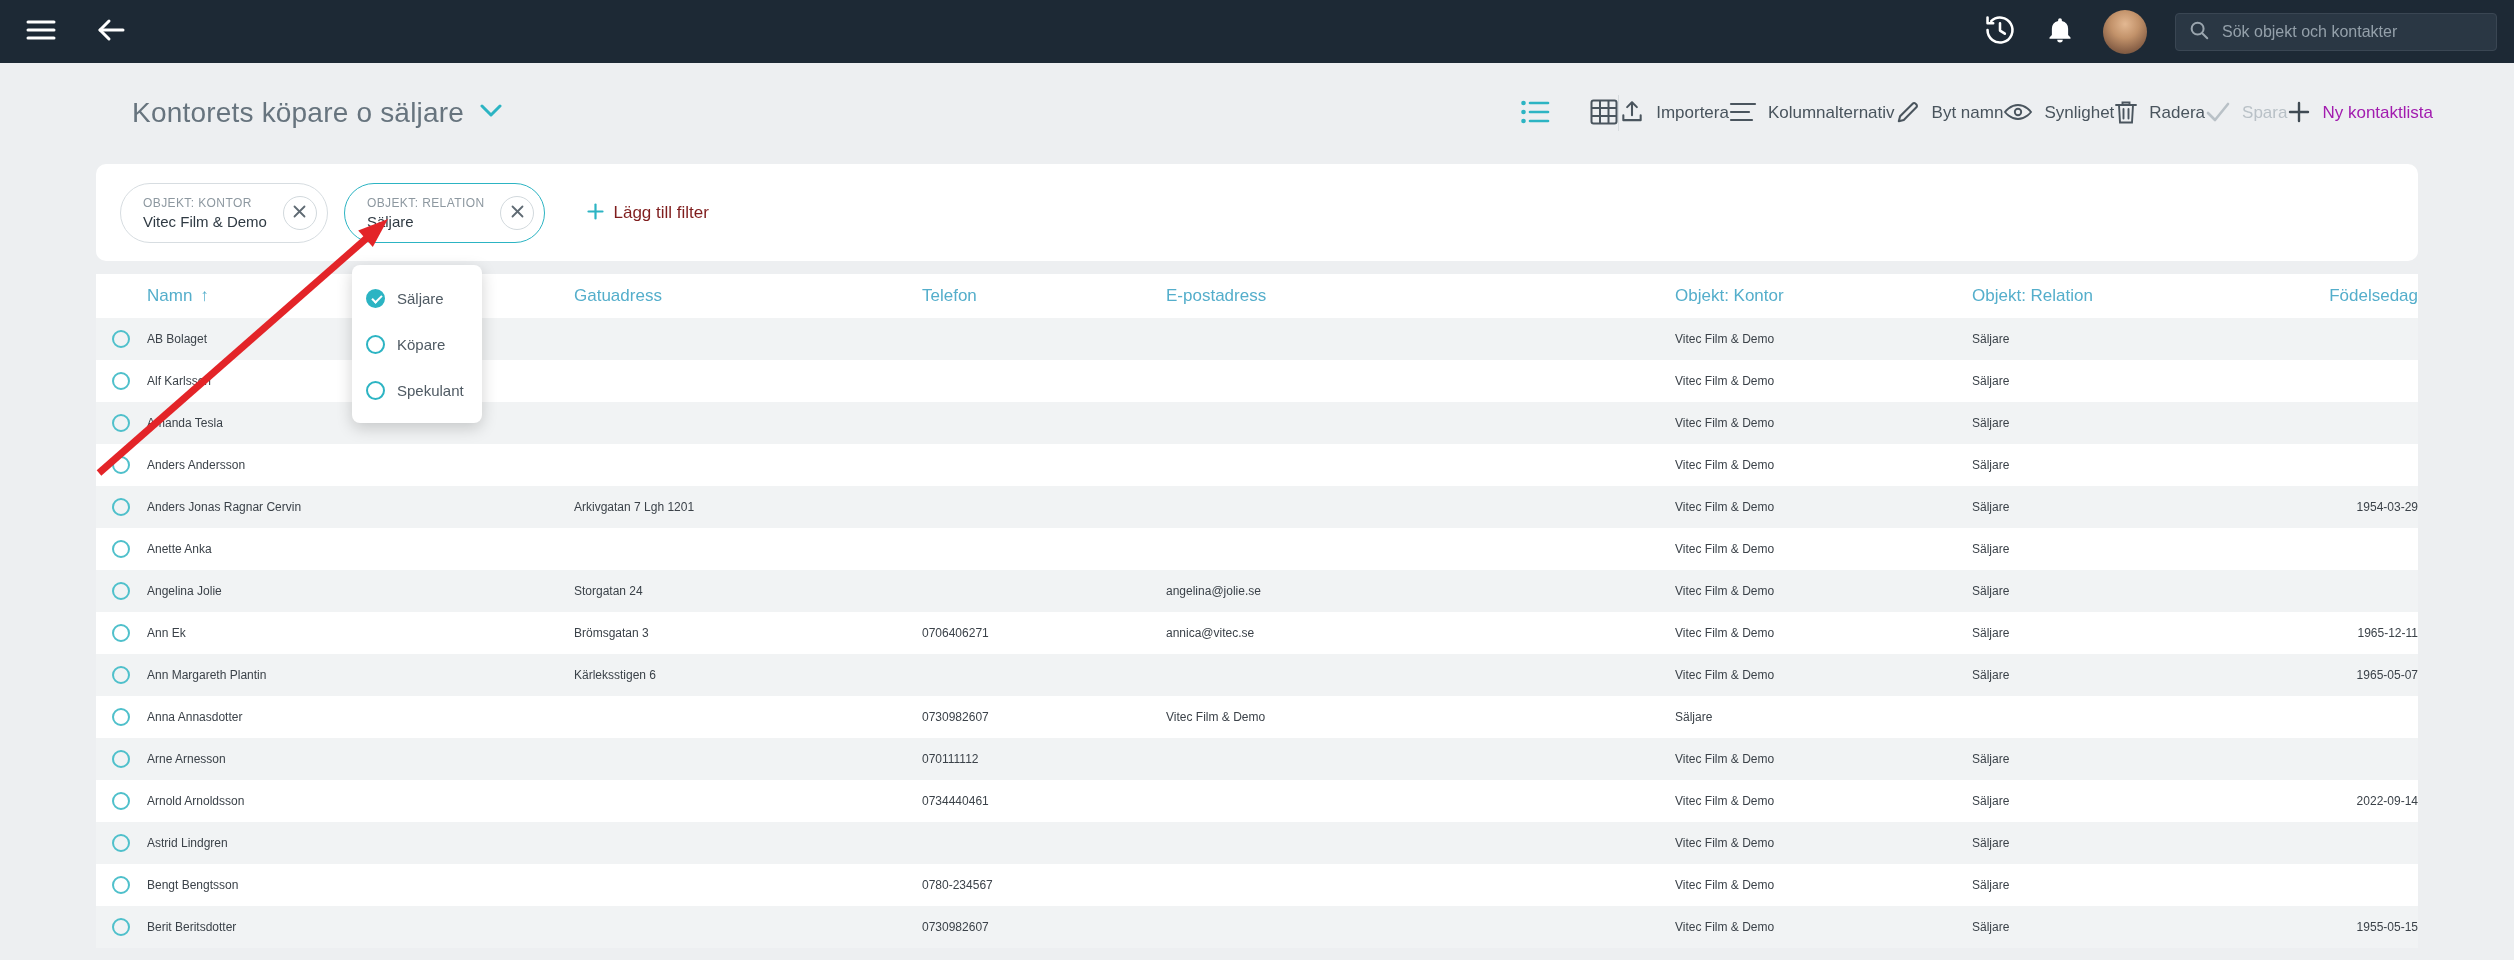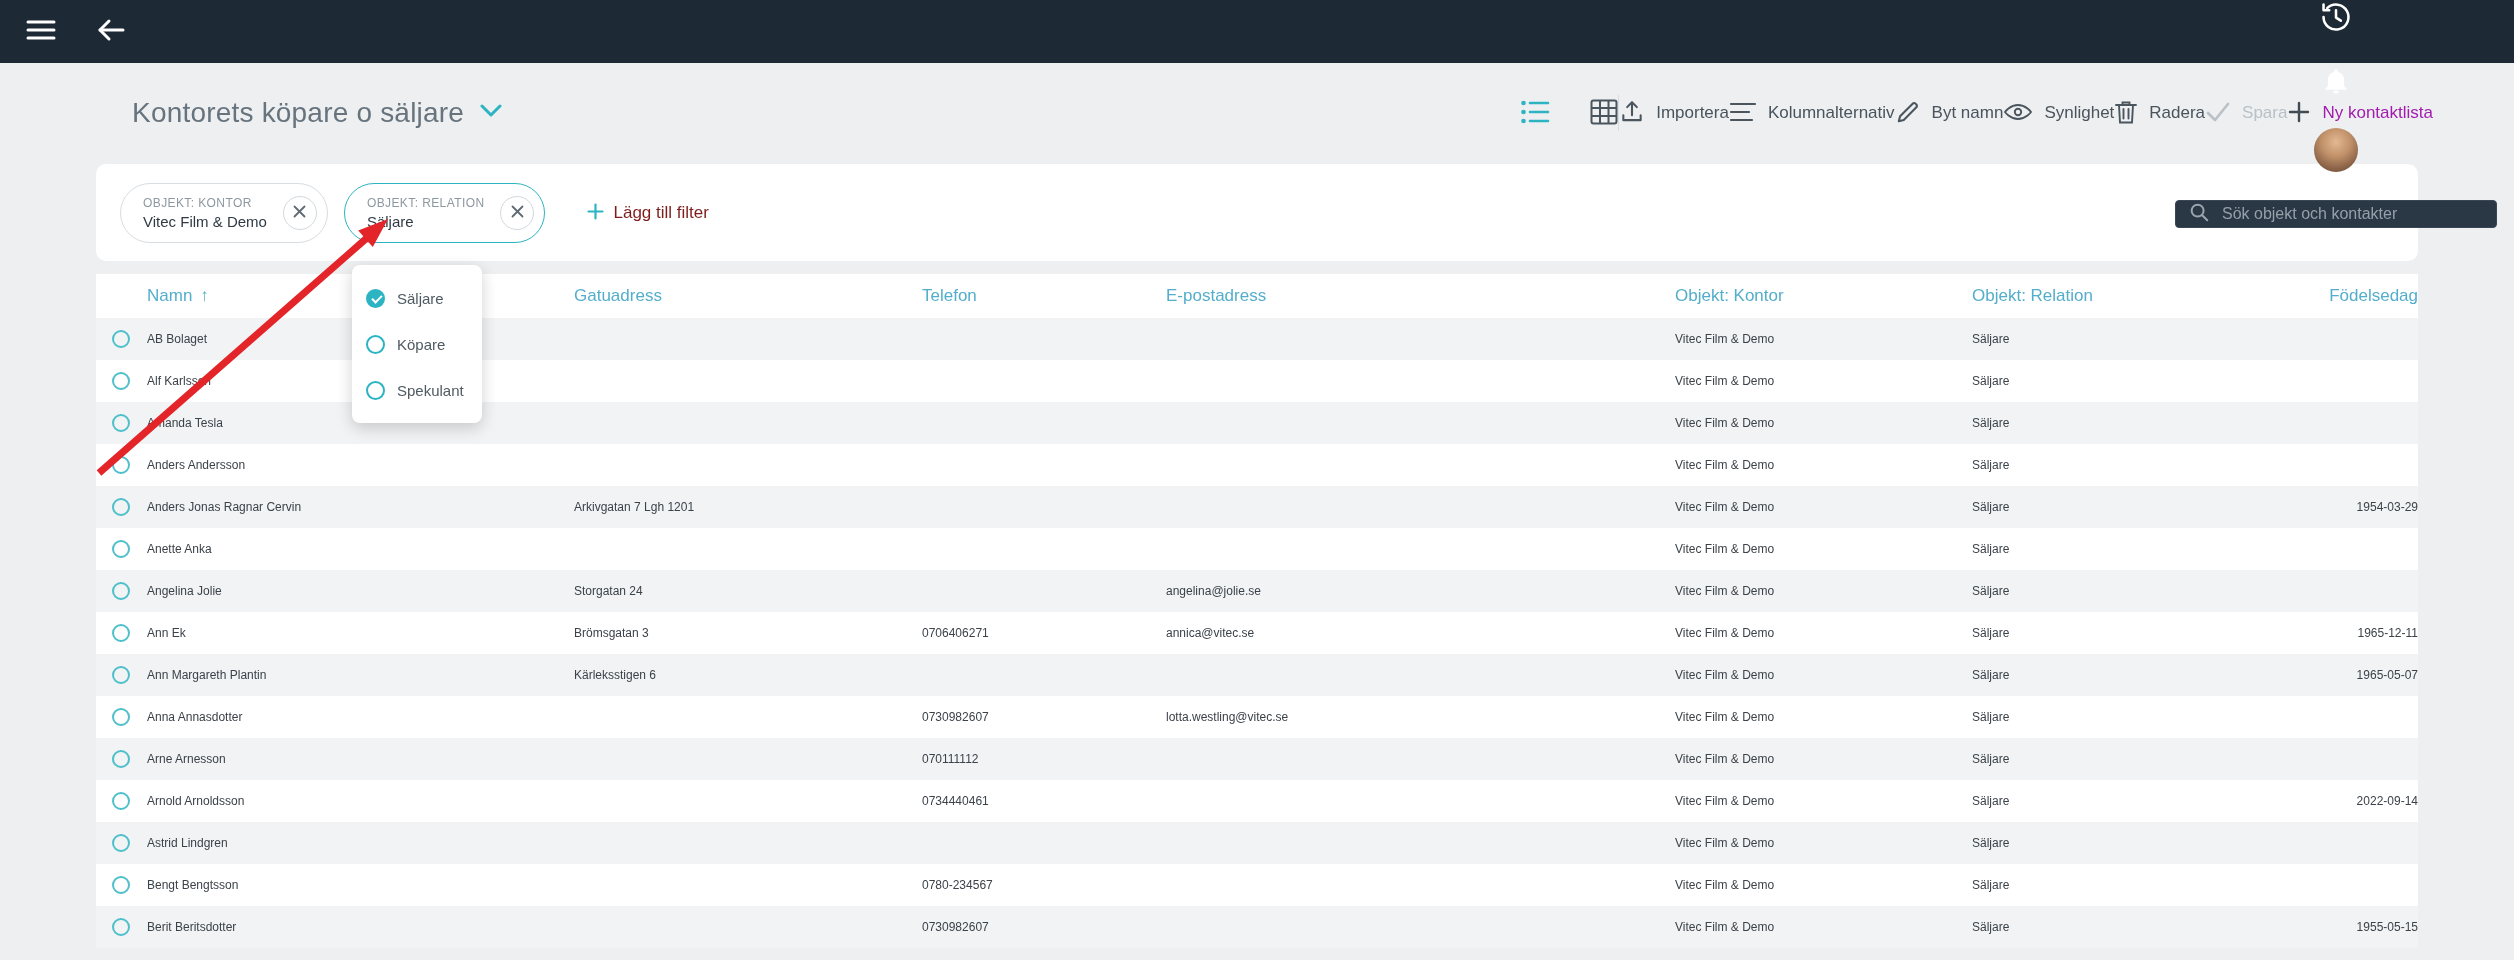--- a/index.html
+++ b/index.html
@@ -4,21 +4,21 @@
 <style>
   * { box-sizing: border-box; }
   html, body { margin: 0; padding: 0; background: #edeff1; }
   body { font-family: "Liberation Sans", sans-serif; }
   .stage { position: relative; width: 2514px; height: 960px; background: #edeff1; overflow: hidden; }
 
   
   .topbar { position: absolute; top: 0; left: 0; width: 100%; height: 63px; background: #1d2935; display: flex; align-items: center; z-index: 10; }
   .tb-left { display: flex; align-items: center; gap: 40px; padding-left: 26px; }
   .icon-btn { display: flex; align-items: center; justify-content: center; cursor: pointer; background: none; border: none; padding: 0; }
-  .tb-right { position: absolute; right: 17px; top: 0; height: 63px; display: flex; align-items: center; gap: 28px; flex-direction: column; }
+  .tb-right { position: absolute; right: 17px; top: 0; height: 63px; display: flex; align-items: center; gap: 28px; }
   .avatar { width: 44px; height: 44px; border-radius: 50%; background: radial-gradient(circle at 50% 32%, #e3b892 0%, #c2926a 38%, #8a6248 72%, #5f4634 100%); cursor: pointer; flex: none; }
   .searchbox { width: 322px; height: 38px; background: #2a3744; border: 1px solid #3a4653; border-radius: 4px; display: flex; align-items: center; gap: 10px; padding: 0 12px; }
   .searchbox input { flex: 1; background: transparent; border: none; outline: none; color: #d3dae0; font-size: 16px; font-family: "Liberation Sans", sans-serif; }
   .searchbox input::placeholder { color: #94a0aa; }
 
   
   .header-row { position: absolute; top: 63px; left: 0; width: 100%; height: 100px; margin-left: 33px; }
   .page-title-wrap { position: absolute; left: 99px; top: 0; height: 100px; display: flex; align-items: center; gap: 16px; }
   .page-title { margin: 0; font-size: 28px; font-weight: 400; color: #67747e; letter-spacing: 0.2px; }
   .toolbar { position: absolute; right: 114px; top: 0; height: 100px; display: flex; align-items: center; }
@@ -423,21 +423,20 @@
           <div class="cell cell-relation">Säljare</div>
           <div class="cell cell-fodelsedag">1965-05-07</div>
         </div>
         <div class="trow">
           <div class="cellcheck">
             <span class="rowcheck"></span>
           </div>
           <div class="cell cell-namn">Anna Annasdotter</div>
           <div class="cell cell-gatuadress"></div>
           <div class="cell cell-telefon">0730982607</div>
-          <div class="cell cell-epost">lotta.westling@vitec.se</div>
           <div class="cell cell-kontor">Vitec Film &amp; Demo</div>
           <div class="cell cell-relation">Säljare</div>
           <div class="cell cell-fodelsedag"></div>
         </div>
         <div class="trow striped">
           <div class="cellcheck">
             <span class="rowcheck"></span>
           </div>
           <div class="cell cell-namn">Arne Arnesson</div>
           <div class="cell cell-gatuadress"></div>

